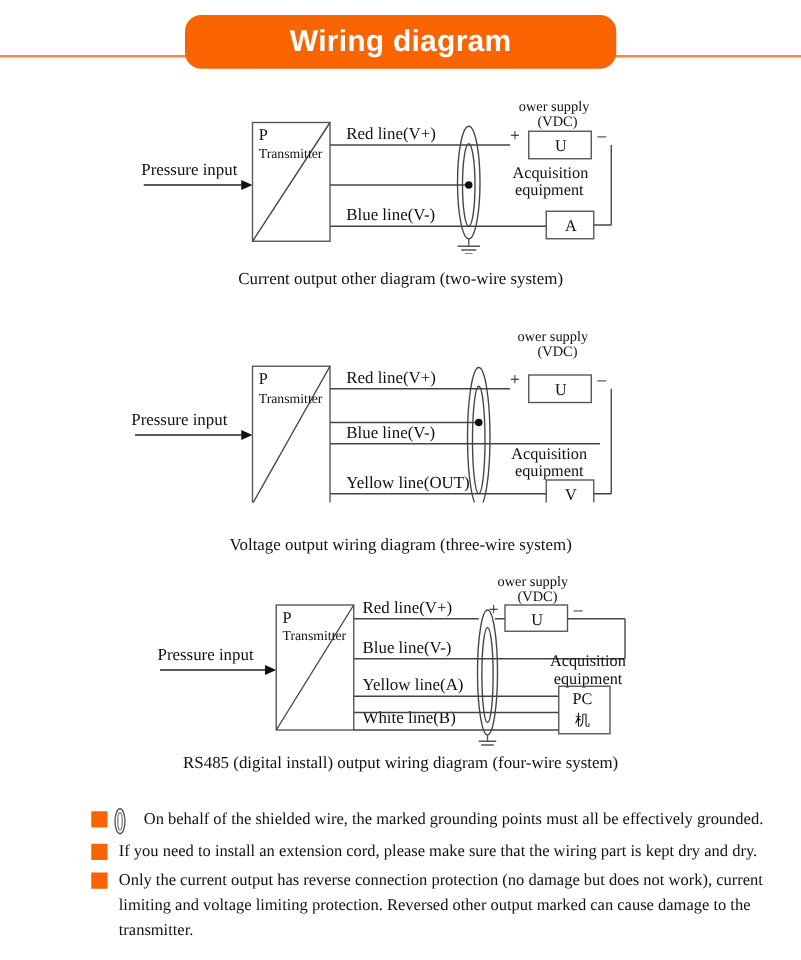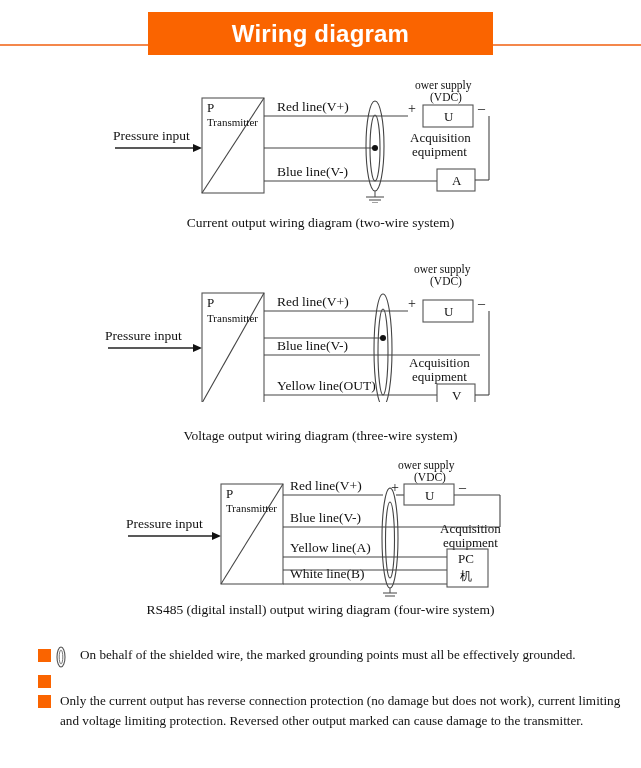--- a/index.html
+++ b/index.html
@@ -26,21 +26,21 @@
     position: absolute;
     left: 0; top: 44px;
     width: 641px; height: 2px;
     background: #f4874b;
   }
   #title-banner {
     position: absolute;
     left: 148px; top: 12px;
     width: 345px; height: 43px;
     background: #fa6400;
-    border-radius: 0;
+    border-radius: 13px;
     display: flex;
     align-items: center;
     justify-content: center;
   }
   #title-text {
     font-family: "Liberation Sans", "DejaVu Sans", sans-serif;
     font-weight: bold;
     font-size: 24px;
     color: #ffffff;
     letter-spacing: 0.2px;
@@ -85,20 +85,21 @@
   #notes {
     position: absolute;
     left: 0; top: 645px;
     width: 641px;
   }
   .note-row {
     position: relative;
     display: flex;
     align-items: flex-start;
     margin-bottom: 3px;
+    padding-left: 35px;
   }
   .note-bullet {
     width: 13px; height: 13px;
     background: #fa6400;
     flex: 0 0 13px;
     margin-left: 38px;
     margin-top: 4px;
   }
   .note-shield {
     flex: 0 0 20px;
@@ -165,21 +166,21 @@
   <text class="t-box" x="410" y="64">Acquisition</text>
   <text class="t-box" x="412" y="78">equipment</text>
 
   <rect class="bx" x="437" y="91" width="38" height="22"></rect>
   <text class="t-box" x="452" y="107">A</text>
 
   <line class="ln" x1="489" y1="38" x2="489" y2="102"></line>
   <line class="ln" x1="489" y1="102" x2="475" y2="102"></line>
 </svg>
 </div>
-<div class="caption" style="top:215px;">Current output wiring diagram (two-wire system)</div>
+<div class="caption" style="top:215px;">Current output other diagram (two-wire system)</div>
 
 <div class="diagram" style="top:262px;">
 <svg width="641" height="140" viewBox="0 0 641 140" xmlns="http://www.w3.org/2000/svg">
 
   <text class="t-wire" x="105" y="78">Pressure input</text>
   <line class="ln-b" x1="108" y1="86" x2="193" y2="86"></line>
   <polygon class="dot" points="193,82 202,86 193,90"></polygon>
 
   <rect class="bx" x="202" y="31" width="62" height="110"></rect>
   <line class="ln" x1="202" y1="141" x2="264" y2="31"></line>
@@ -281,20 +282,21 @@
       <svg width="14" height="22" viewBox="0 0 14 22" xmlns="http://www.w3.org/2000/svg">
         <ellipse cx="7" cy="11" rx="4" ry="10" fill="none" stroke="#555" stroke-width="1.1"></ellipse>
         <ellipse cx="7" cy="11" rx="1.8" ry="7" fill="none" stroke="#777" stroke-width="1"></ellipse>
       </svg>
     </div>
     <div class="note-body">On behalf of the shielded wire, the marked grounding points must all be effectively grounded.</div>
   </div>
 
   <div class="note-row">
     <div class="note-bullet"></div>
+    <div class="note-body">If you need to install an extension cord, please make sure that the wiring part is kept dry and dry.</div>
   </div>
 
   <div class="note-row">
     <div class="note-bullet"></div>
     <div class="note-body">Only the current output has reverse connection protection (no damage but does not work), current limiting and voltage limiting protection. Reversed other output marked can cause damage to the transmitter.</div>
   </div>
 
 </div>
 
 </body></html>

